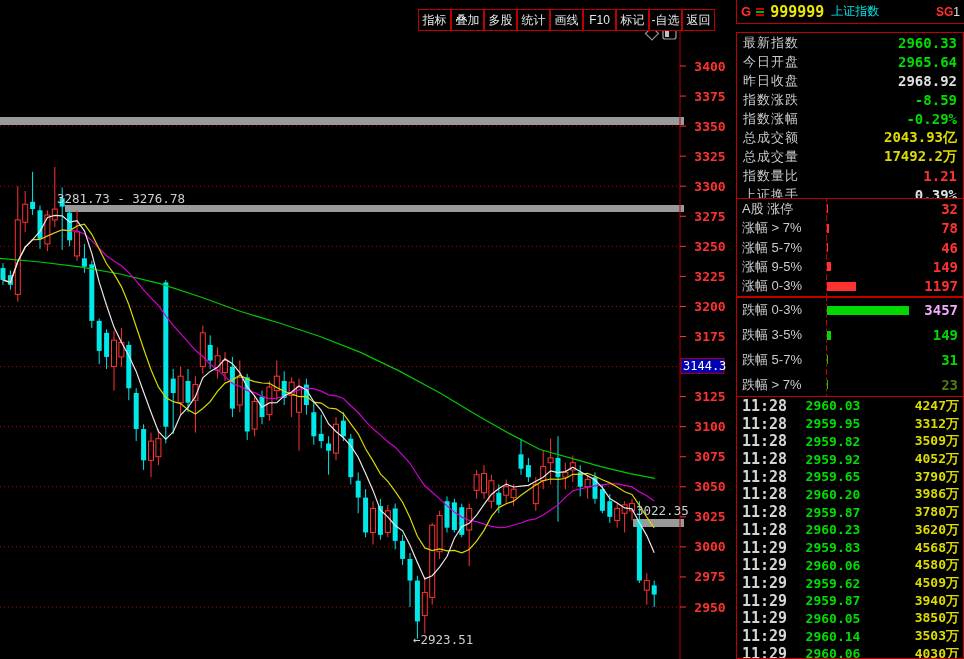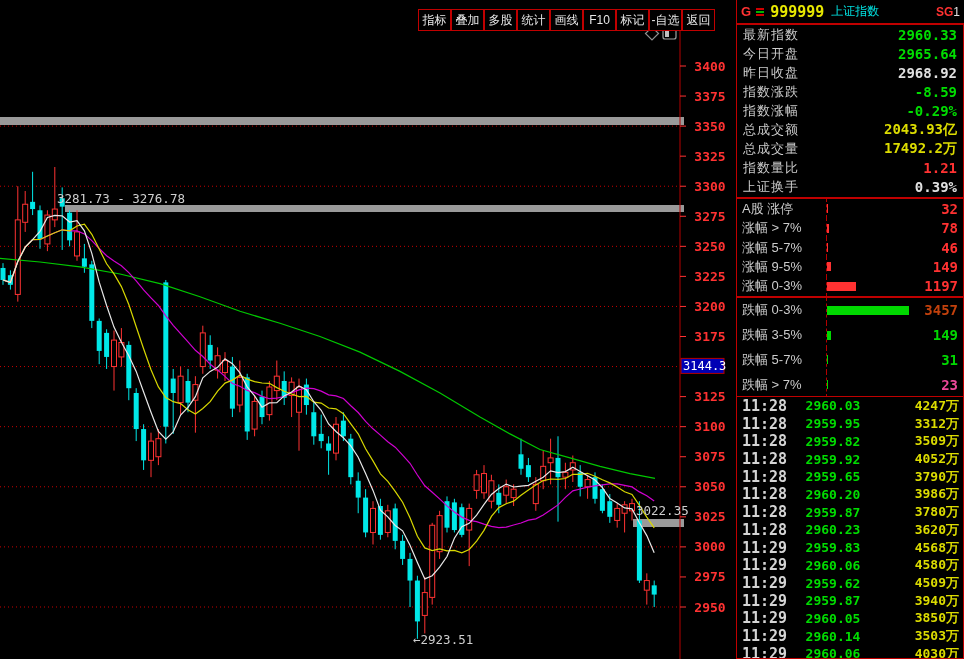--- a/index.html
+++ b/index.html
@@ -18,21 +18,21 @@
   .hdr-g{color:#ff3232;font-weight:bold;font-size:13px;margin-left:4px;}
   .stack-icon{display:inline-flex;flex-direction:column;gap:1px;margin-left:5px;}
   .stack-icon i{display:block;width:8px;height:2px;}
   .hdr-code{color:#e8e800;font-size:15px;margin-left:6px;}
   .hdr-name{color:#00e1e1;font-size:12px;margin-left:7px;}
   .hdr-tag{margin-left:auto;margin-right:4px;font-size:12px;font-weight:bold;}
   .hdr-tag .sg{color:#ff3232;}
   .hdr-tag .one{color:#e0e0e0;font-weight:normal;}
   .pbox{position:absolute;left:0;width:228px;box-sizing:border-box;border:1px solid #c00000;
         display:flex;flex-direction:column;background:#000;}
-  #quote-box{top:24px;height:174px;}
+  #quote-box{top:32px;height:174px;}
   #adv-box{top:198px;height:99px;}
   #dec-box{top:297px;height:126px;}
   #tick-box{top:396px;height:263px;overflow:hidden;}
   .q-row{flex:1;display:flex;align-items:center;padding:0 6px;}
   .q-label{color:#cccccc;font-size:13px;letter-spacing:1px;}
   .q-val{margin-left:auto;font-size:14px;}
   .ud-row{flex:1;display:flex;align-items:center;}
   .ud-label{width:84px;color:#cccccc;font-size:13px;padding-left:5px;white-space:nowrap;}
   .ud-barzone{flex:1;height:100%;display:flex;align-items:center;
               border-left:1px dashed #b40000;}
@@ -387,42 +387,42 @@
         </span>
         <span class="ud-val num" style="color: rgb(255, 50, 50);">1197</span>
       </div>
     </div>
   <div id="dec-box" class="pbox">
       <div class="ud-row">
         <span class="ud-label">跌幅 0-3%</span>
         <span class="ud-barzone">
           <span class="ud-bar" style="width: 82px; background: rgb(0, 216, 0);"></span>
         </span>
-        <span class="ud-val num" style="color: #c2410c;">3457</span>
+        <span class="ud-val num" style="color: #f0abfc;">3457</span>
       </div>
       <div class="ud-row">
         <span class="ud-label">跌幅 3-5%</span>
         <span class="ud-barzone">
           <span class="ud-bar" style="width: 4px; background: rgb(0, 216, 0);"></span>
         </span>
         <span class="ud-val num" style="color: rgb(0, 216, 0);">149</span>
       </div>
       <div class="ud-row">
         <span class="ud-label">跌幅 5-7%</span>
         <span class="ud-barzone">
           <span class="ud-bar" style="width: 1px; background: rgb(0, 216, 0);"></span>
         </span>
         <span class="ud-val num" style="color: rgb(0, 216, 0);">31</span>
       </div>
       <div class="ud-row">
         <span class="ud-label">跌幅 &gt; 7%</span>
         <span class="ud-barzone">
           <span class="ud-bar" style="width: 1px; background: rgb(0, 216, 0);"></span>
         </span>
-        <span class="ud-val num" style="color: #ec4899;">23</span>
+        <span class="ud-val num" style="color: #4d7c0f;">23</span>
       </div>
       <div class="ud-row">
         <span class="ud-label">A股 跌停</span>
         <span class="ud-barzone">
           <span class="ud-bar" style="width: 1px; background: rgb(0, 216, 0);"></span>
         </span>
         <span class="ud-val num" style="color: rgb(0, 216, 0);">8</span>
       </div>
     </div>
   <div id="tick-box" class="pbox">

